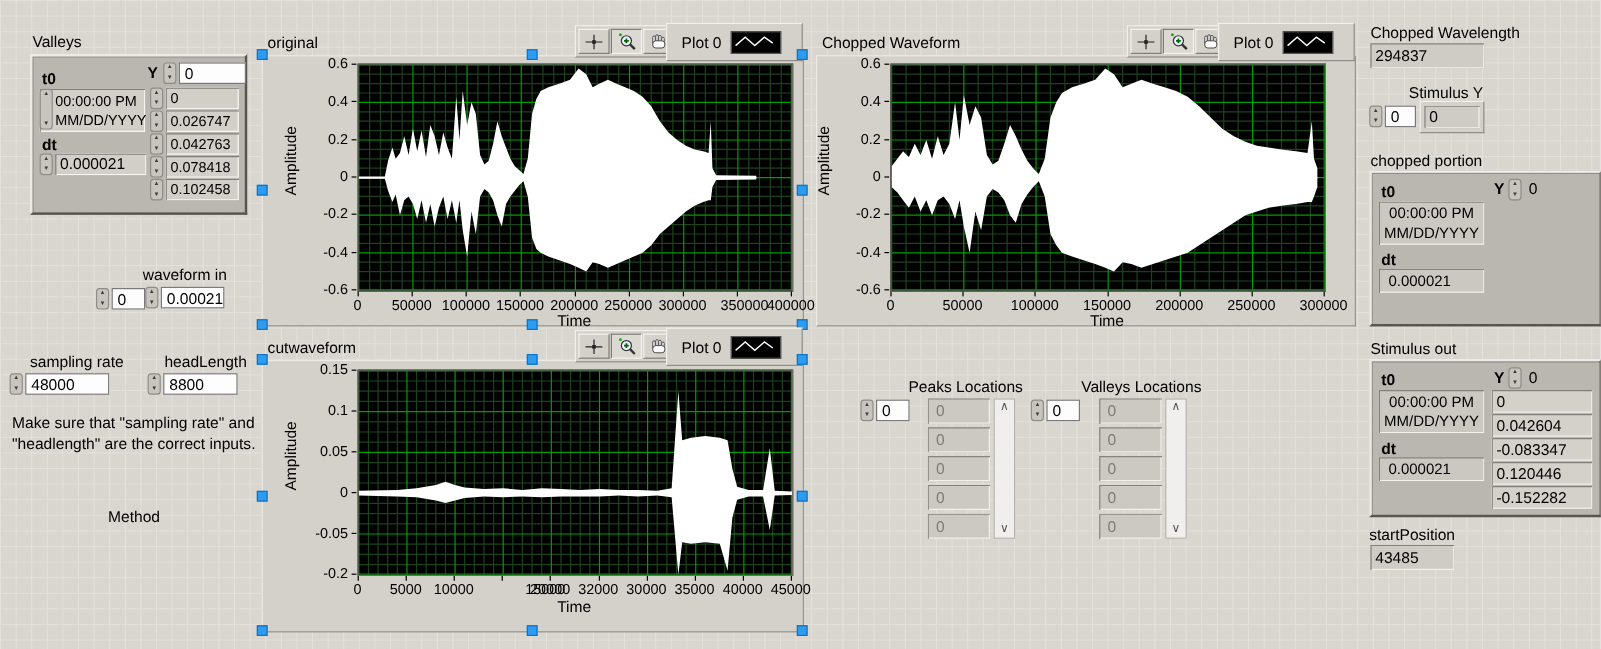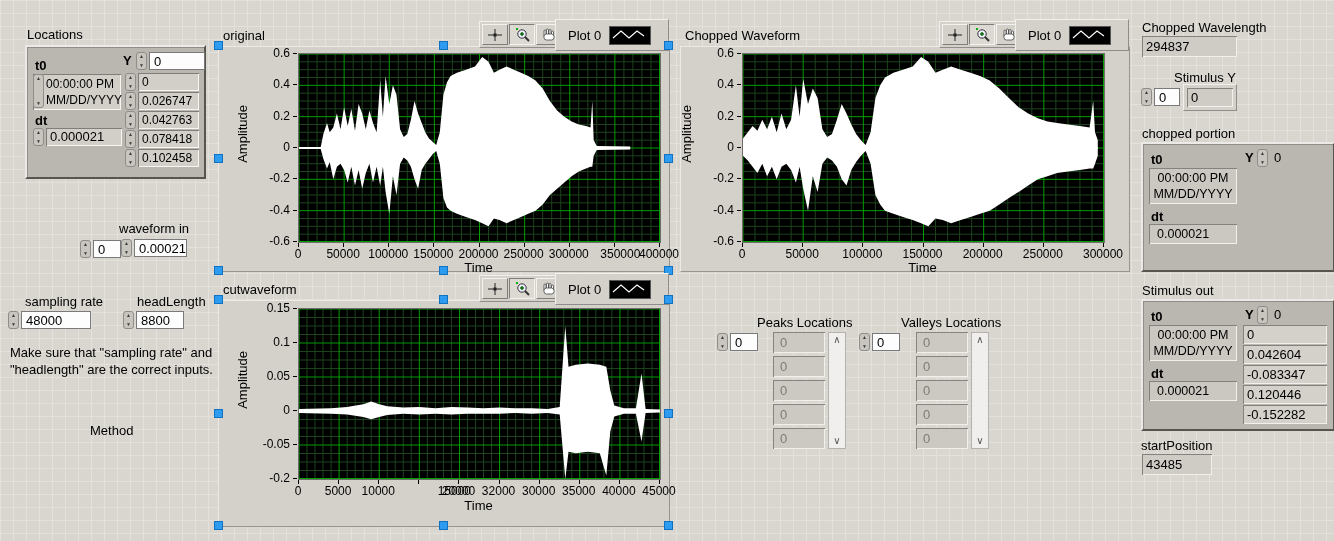--- a/index.html
+++ b/index.html
@@ -62,21 +62,21 @@
     font-size:12.5px;line-height:16px;}
   .combo{position:absolute;background:#fff;border:1px solid #7a7a7a;display:flex;align-items:center;}
   .combo .cbtn{margin-left:auto;width:20px;height:100%;background:#f2f1ef;border-left:1px solid #cfcecc;
     display:flex;align-items:center;justify-content:center;color:#4a4a4a;font-size:11px;}
 </style>
 </head>
 <body>
 
 <div id="panel">
 
-  <div class="lbl" style="left:27px;top:27px">Locations</div>
+  <div class="lbl" style="left:27px;top:27px">Valleys</div>
   <div class="cluster" style="left:25px;top:45px;width:177px;height:130px">
     <div class="lbl bold" style="left:8px;top:11px">t0</div>
     <div class="abs sunken" style="left:6px;top:27px;width:88px;height:36px;display:flex">
       <span class="spin" style="height:34px">
           <i>▲</i>
           <i>▼</i>
         </span>
       <span style="font-size:12px;line-height:16px;padding:2px 0 0 2px;white-space:nowrap"><span>00:00:00 PM</span><br><span>MM/DD/YYYY</span></span>
     </div>
     <div class="lbl bold" style="left:8px;top:66px">dt</div>
@@ -157,21 +157,21 @@
         <i>▼</i>
       </span>
     <span class="val whitebox" style="width:70px">48000</span>
   </div>
   <div class="lbl" style="left:137px;top:294px">headLength</div>
   <div class="vrow" style="left:123px;top:311px">
     <span class="spin">
         <i>▲</i>
         <i>▼</i>
       </span>
-    <span class="val whitebox" style="width:48px">8800</span>
+    <span class="val whitebox" style="width:62px">8800</span>
   </div>
 
   <div class="lbl" style="left:10px;top:345px">Make sure that "sampling rate" and</div>
   <div class="lbl" style="left:10px;top:362px">"headlength" are the correct inputs.</div>
 
   <div class="lbl" style="left:90px;top:423px">Method</div>
 
   <div class="graph" style="left:218px;top:46px;width:450px;height:224px">
     <div class="glabel">original</div>
     <div class="gtoolbar raised" style="right:104px;top:-26px">

